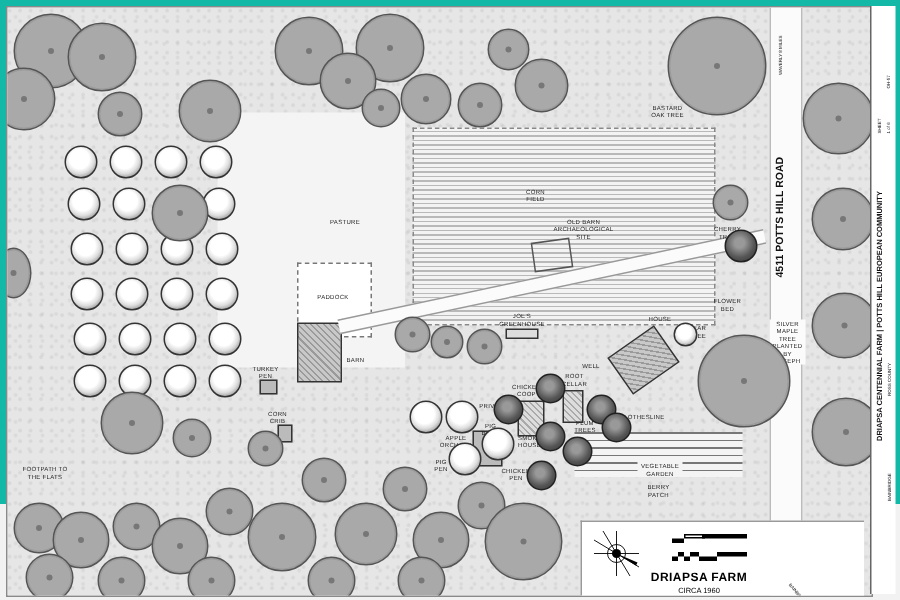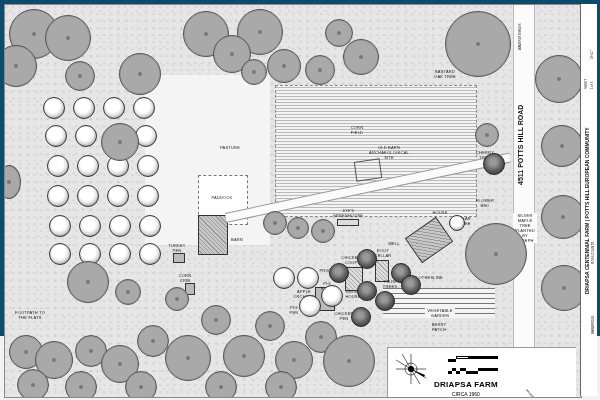--- a/index.html
+++ b/index.html
@@ -1,17 +1,17 @@
 <!DOCTYPE html>
 <html><head>
 <meta charset="utf-8">
 <style>
   html,body{margin:0;padding:0;}
   body{width:600px;height:400px;overflow:hidden;background:#f2f2f2;font-family:"Liberation Sans",sans-serif;}
-  .sheet{position:absolute;left:0;top:0;width:600px;height:336px;background:#0c4a6e;}
+  .sheet{position:absolute;left:0;top:0;width:600px;height:336px;background:#14b8a6;}
   .frame{position:absolute;left:4px;top:4px;width:576px;height:392px;border:1px solid #8a8a8a;background:#ececec;overflow:hidden;}
   .ground{position:absolute;left:0;top:0;width:100%;height:100%;
     background:
       radial-gradient(circle at 20% 30%, rgba(0,0,0,.06) 1px, transparent 1.5px) 0 0/7px 7px,
       radial-gradient(circle at 60% 70%, rgba(0,0,0,.05) 1px, transparent 1.5px) 0 0/9px 9px,
       #e6e6e6;}
   .label{position:absolute;font-size:4px;line-height:5px;color:#222;text-align:center;text-transform:uppercase;letter-spacing:.2px;}
   .tree{position:absolute;border-radius:50%;background:#a9a9a9;border:1px solid #555;box-shadow:inset 0 0 0 1px rgba(0,0,0,.08);}
   .tree::after{content:"";position:absolute;left:50%;top:50%;width:4px;height:4px;margin:-2px 0 0 -2px;border-radius:50%;background:#777;}
   .fruit{position:absolute;width:20px;height:20px;border-radius:50%;background:radial-gradient(circle at 45% 40%,#fff 0 40%,#ddd 60%,#888 85%,#333 100%);border:1px solid #333;}

